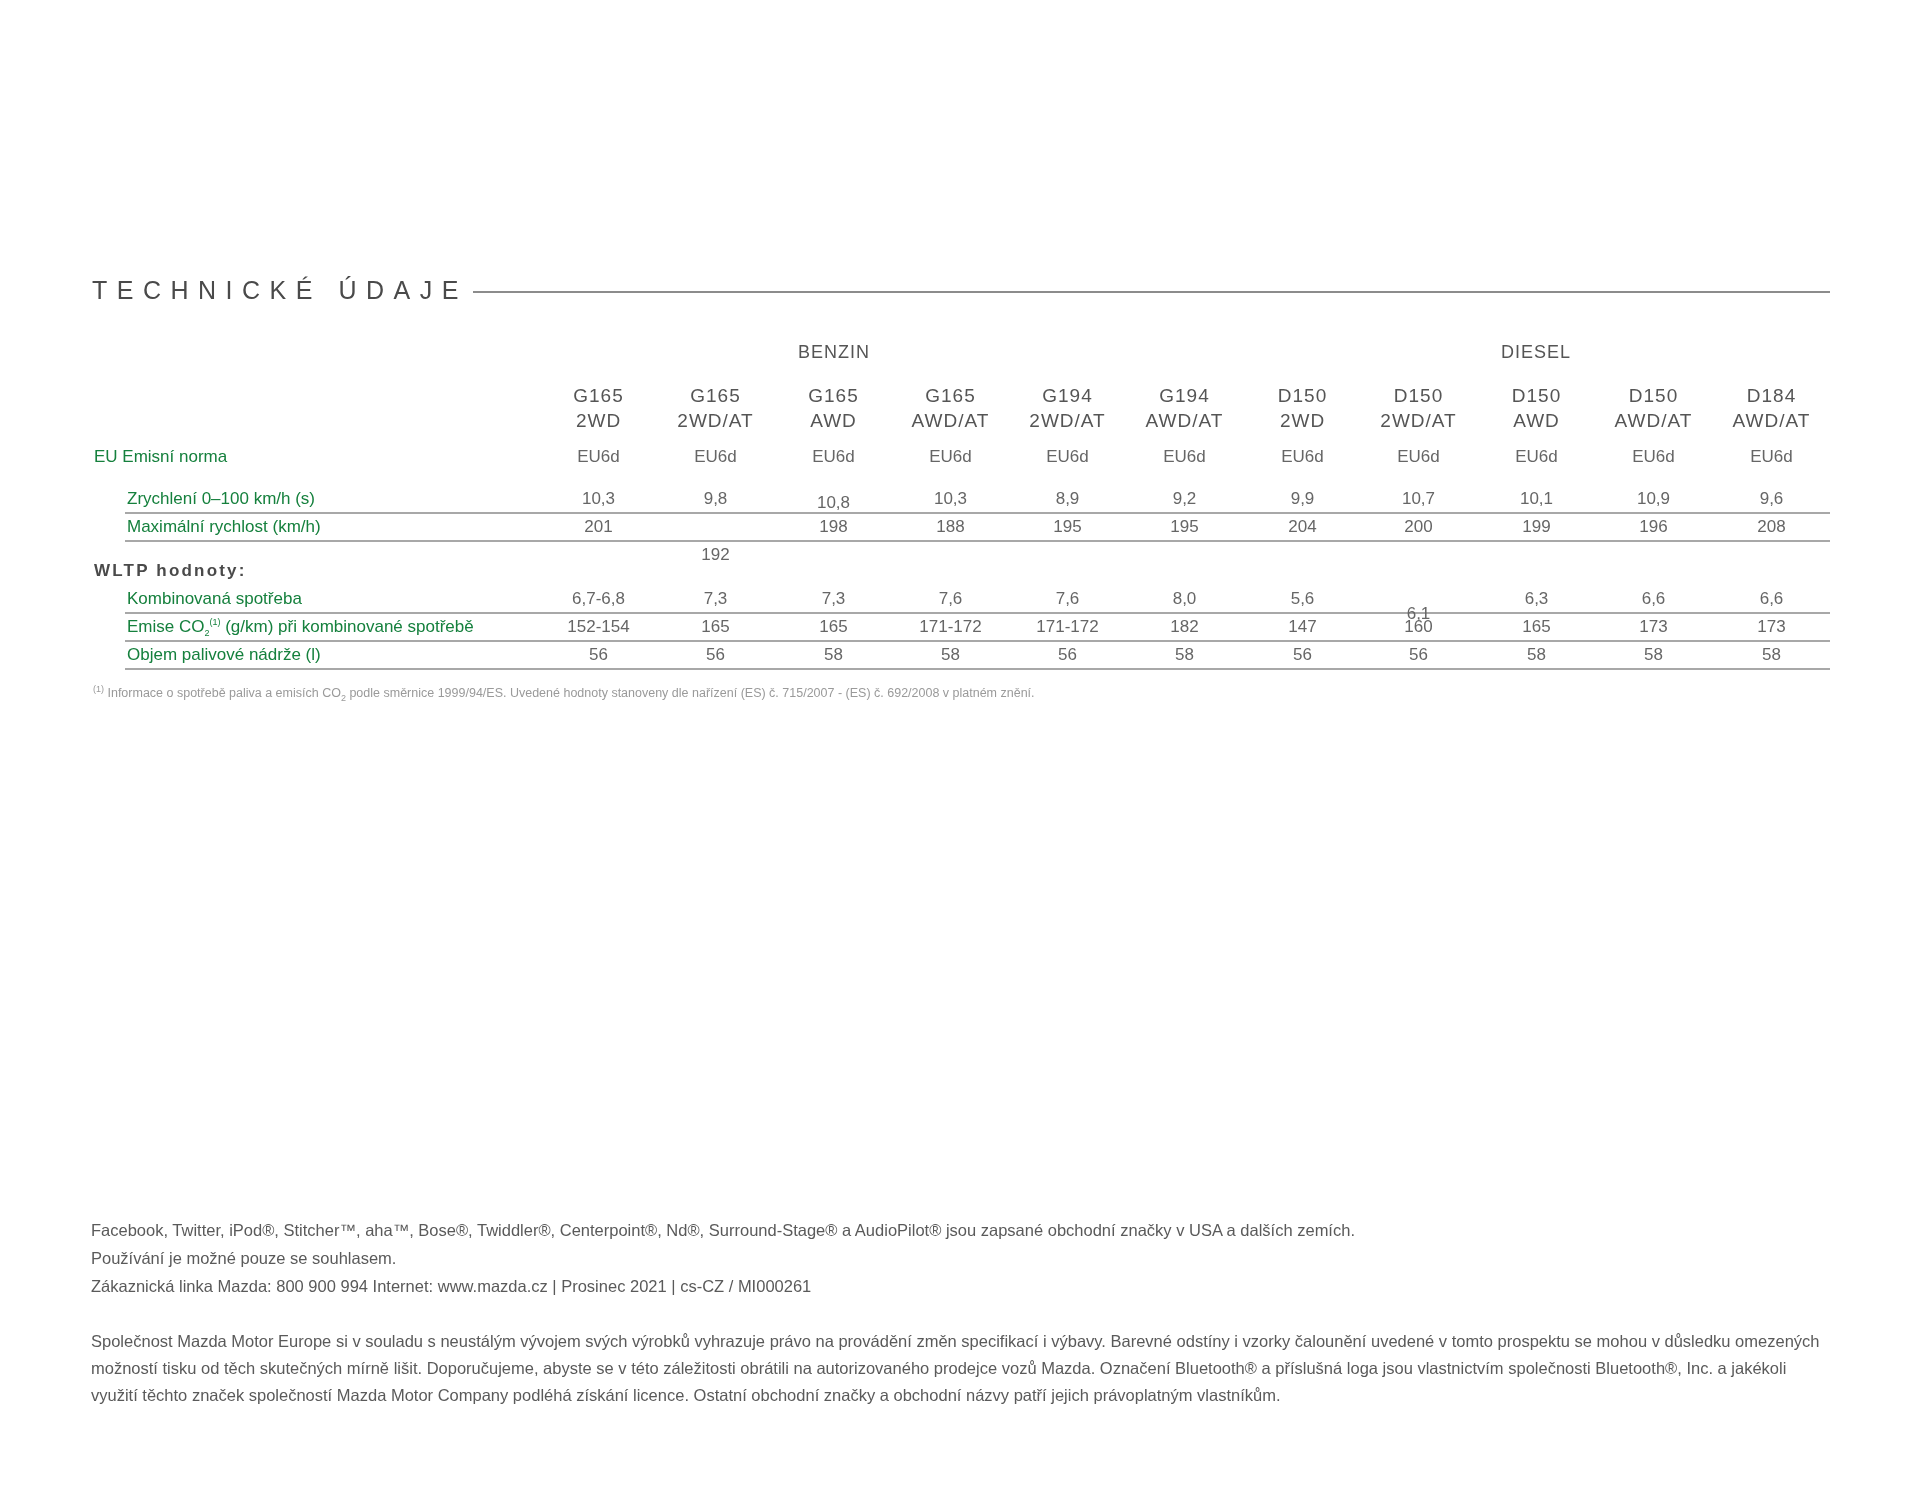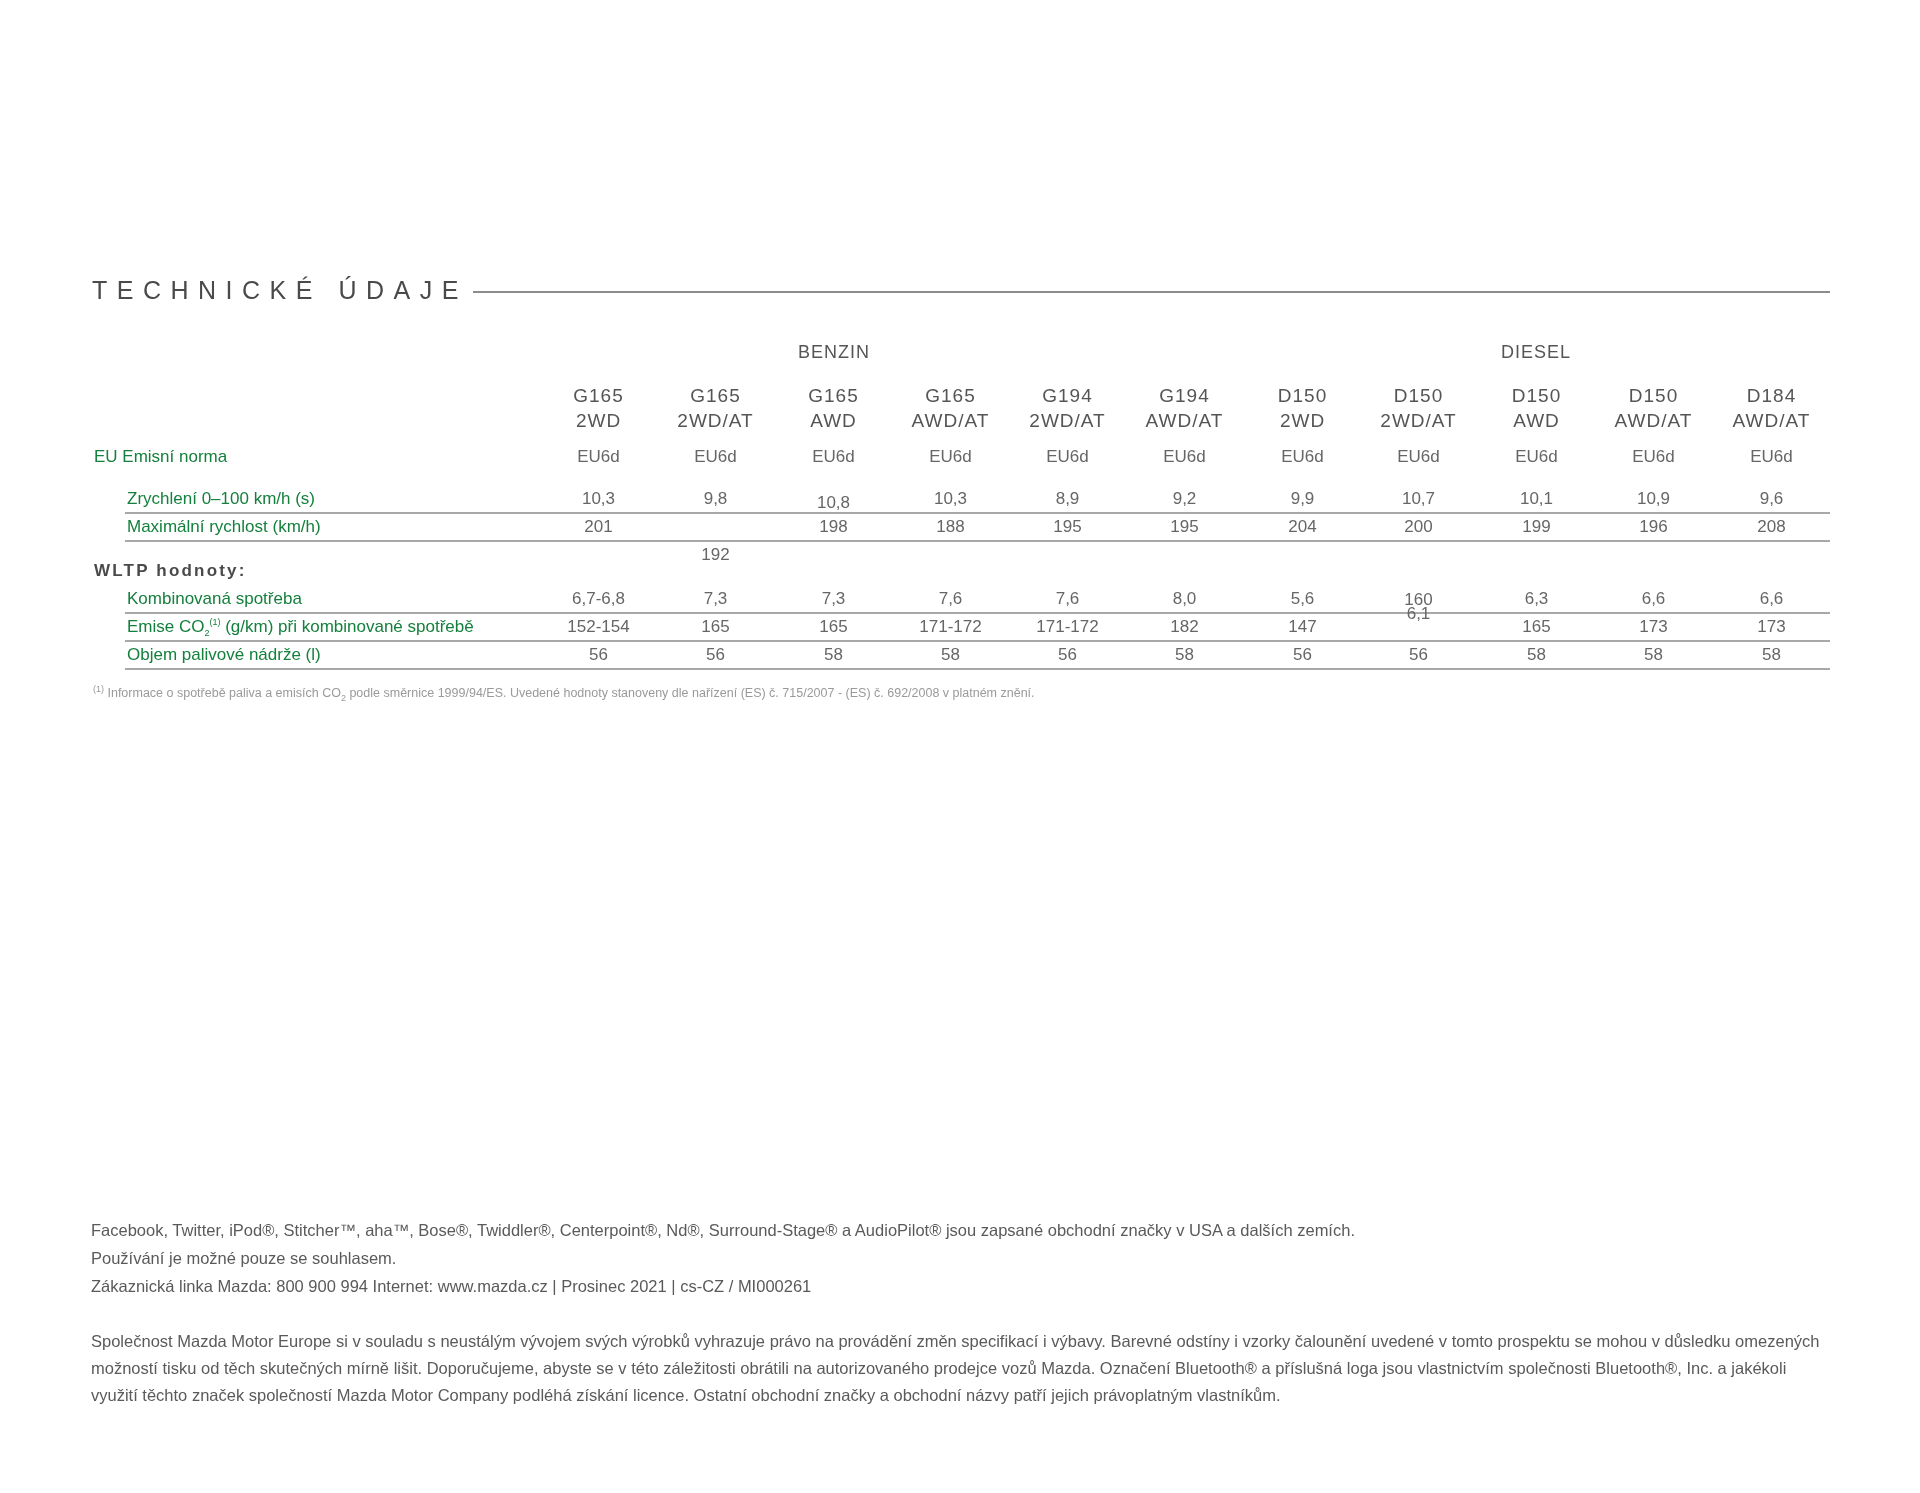--- a/index.html
+++ b/index.html
@@ -142,21 +142,21 @@
     <div class="abs cell" style="left: 1478px; top: 589px;">6,3</div>
     <div class="abs cell" style="left: 1595px; top: 589px;">6,6</div>
     <div class="abs cell" style="left: 1713px; top: 589px;">6,6</div>
     <div class="abs cell" style="left: 540px; top: 617px;">152-154</div>
     <div class="abs cell" style="left: 657px; top: 617px;">165</div>
     <div class="abs cell" style="left: 775px; top: 617px;">165</div>
     <div class="abs cell" style="left: 892px; top: 617px;">171-172</div>
     <div class="abs cell" style="left: 1009px; top: 617px;">171-172</div>
     <div class="abs cell" style="left: 1126px; top: 617px;">182</div>
     <div class="abs cell" style="left: 1244px; top: 617px;">147</div>
-    <div class="abs cell" style="left: 1360px; top: 590px;">160</div>
+    <div class="abs cell" style="left: 1360px; top: 617px;">160</div>
     <div class="abs cell" style="left: 1478px; top: 617px;">165</div>
     <div class="abs cell" style="left: 1595px; top: 617px;">173</div>
     <div class="abs cell" style="left: 1713px; top: 617px;">173</div>
     <div class="abs cell" style="left: 540px; top: 645px;">56</div>
     <div class="abs cell" style="left: 657px; top: 645px;">56</div>
     <div class="abs cell" style="left: 775px; top: 645px;">58</div>
     <div class="abs cell" style="left: 892px; top: 645px;">58</div>
     <div class="abs cell" style="left: 1009px; top: 645px;">56</div>
     <div class="abs cell" style="left: 1126px; top: 645px;">58</div>
     <div class="abs cell" style="left: 1244px; top: 645px;">56</div>

